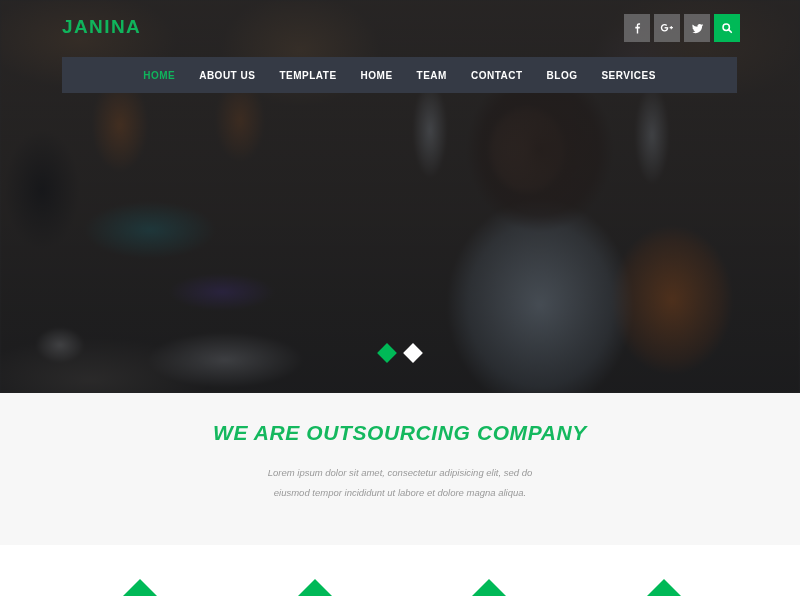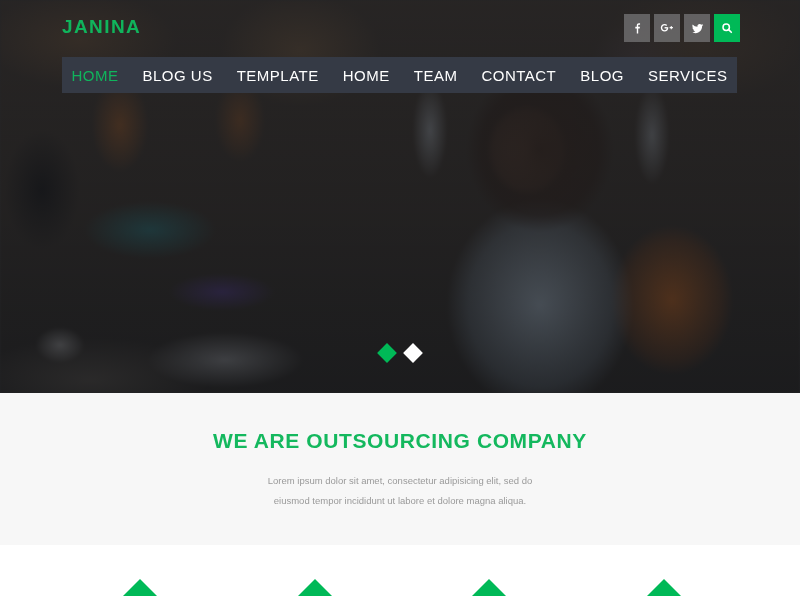--- a/index.html
+++ b/index.html
@@ -88,21 +88,21 @@
   .navbar {
     position:absolute; left:62px; top:57px;
     width:675px; height:36px;
     background:#353a45;
     z-index:5;
     display:flex; align-items:center; justify-content:center;
   }
   .nav-list { display:flex; align-items:center; gap:0; list-style:none; }
   .nav-item {
     color:#ffffff;
-    font-size:15px; font-weight:400; letter-spacing:.5px;
+    font-size:10px; font-weight:700; letter-spacing:.5px;
     padding:0 12px;
     cursor:pointer; white-space:nowrap;
   }
   .nav-item.active { color:#10b45c; }
 
   
   .hero-text {
     position:absolute; left:0; right:0; top:172px;
     text-align:center; z-index:4;
     text-shadow:0 2px 6px rgba(0,0,0,.45);
@@ -125,21 +125,22 @@
   }
   .dot.active { background:#00b957; }
   .dot.inactive { background:#ffffff; }
 
   
   .about {
     position:relative;
     width:800px; height:152px;
     background:#f7f7f7;
     text-align:center;
-    padding-top:36px;
+    padding-top:28px;
+    font-style:italic;
   }
   .about-title {
     color:#14b85e;
     font-size:21px; font-weight:700; letter-spacing:.6px;
   }
   .about-text {
     margin:18px auto 12px;
     width:300px;
     color:#9a9a9a;
     font-size:9.5px; line-height:20px; font-weight:400;
@@ -192,21 +193,21 @@
             <circle cx="5.2" cy="5.2" r="3.2" fill="none" stroke="#ffffff" stroke-width="1.5"></circle>
             <line x1="7.6" y1="7.6" x2="10.3" y2="10.3" stroke="#ffffff" stroke-width="1.6" stroke-linecap="round"></line>
           </svg>
         </div>
       </div>
     </div>
 
     <nav class="navbar">
       <ul class="nav-list">
         <li class="nav-item active">HOME</li>
-        <li class="nav-item">BLOG US</li>
+        <li class="nav-item">ABOUT US</li>
         <li class="nav-item">TEMPLATE</li>
         <li class="nav-item">HOME</li>
         <li class="nav-item">TEAM</li>
         <li class="nav-item">CONTACT</li>
         <li class="nav-item">BLOG</li>
         <li class="nav-item">SERVICES</li>
       </ul>
     </nav>
 
 

